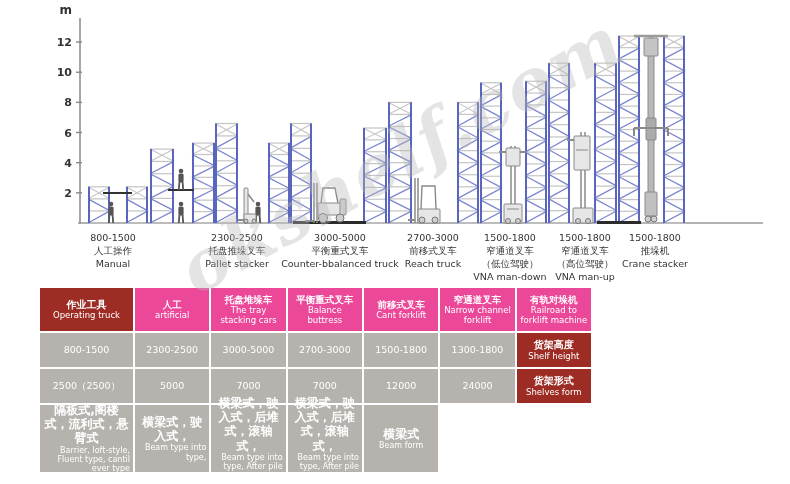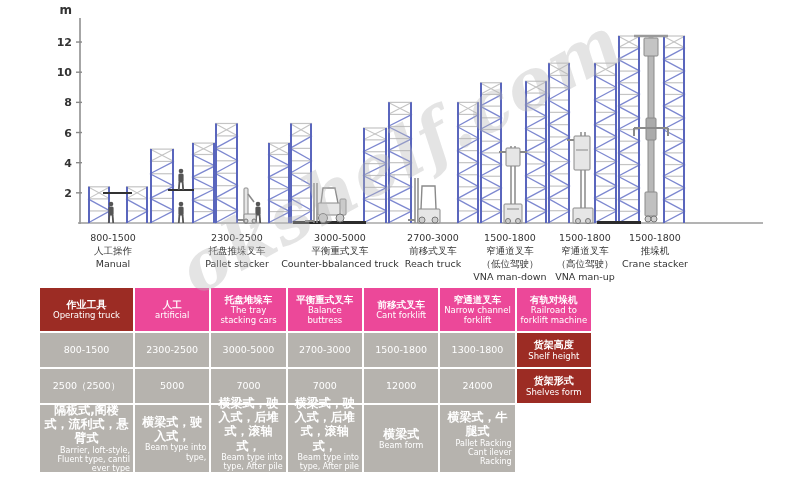--- a/index.html
+++ b/index.html
@@ -632,18 +632,14 @@
         <div class="en-f">Beam type into type, After pile type, roller type,</div>
       </div>
       <div class="cell c-data">
         <div class="zh-f">横梁式，驶入式，后堆式，滚轴式，</div>
         <div class="en-f">Beam type into type, After pile type, roller type,</div>
       </div>
       <div class="cell c-data">
         <div class="zh-f">横梁式</div>
         <div class="en-f">Beam form</div>
       </div>
-      <div class="cell c-data">
-        <div class="zh-f">横梁式，牛腿式</div>
-        <div class="en-f">Pallet Racking Cant ilever Racking</div>
-      </div>
     </div>
 </div>
 
 </body></html>

